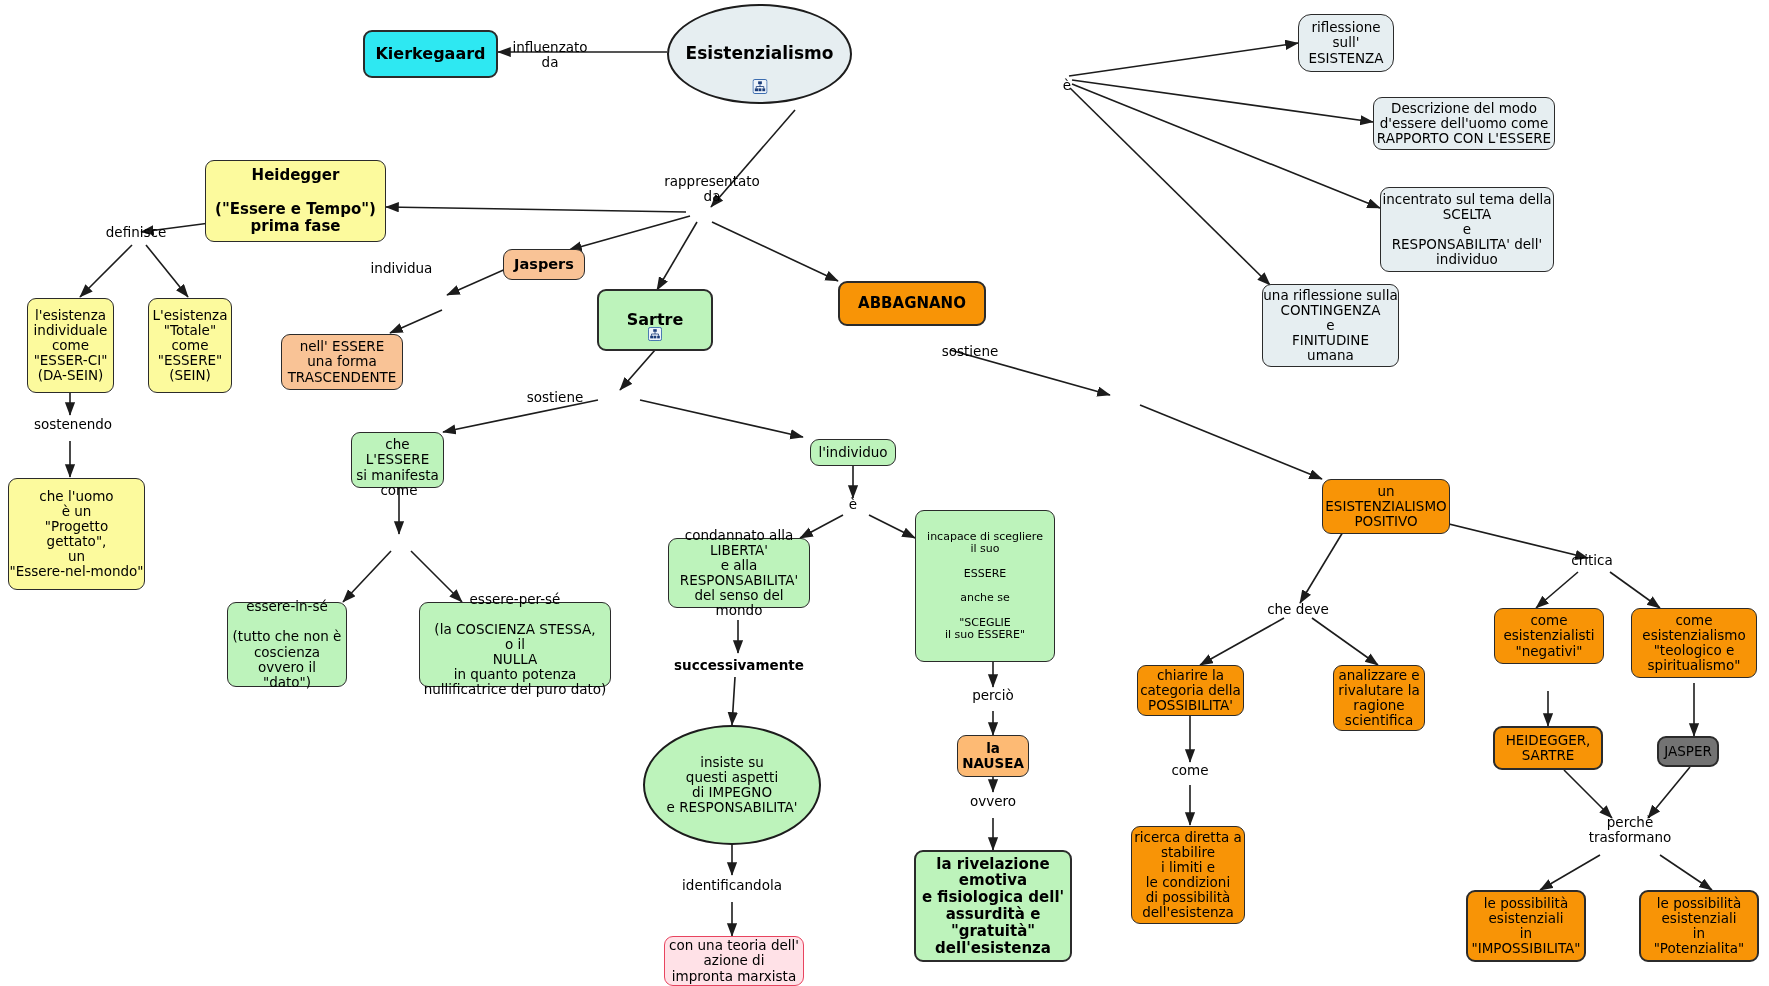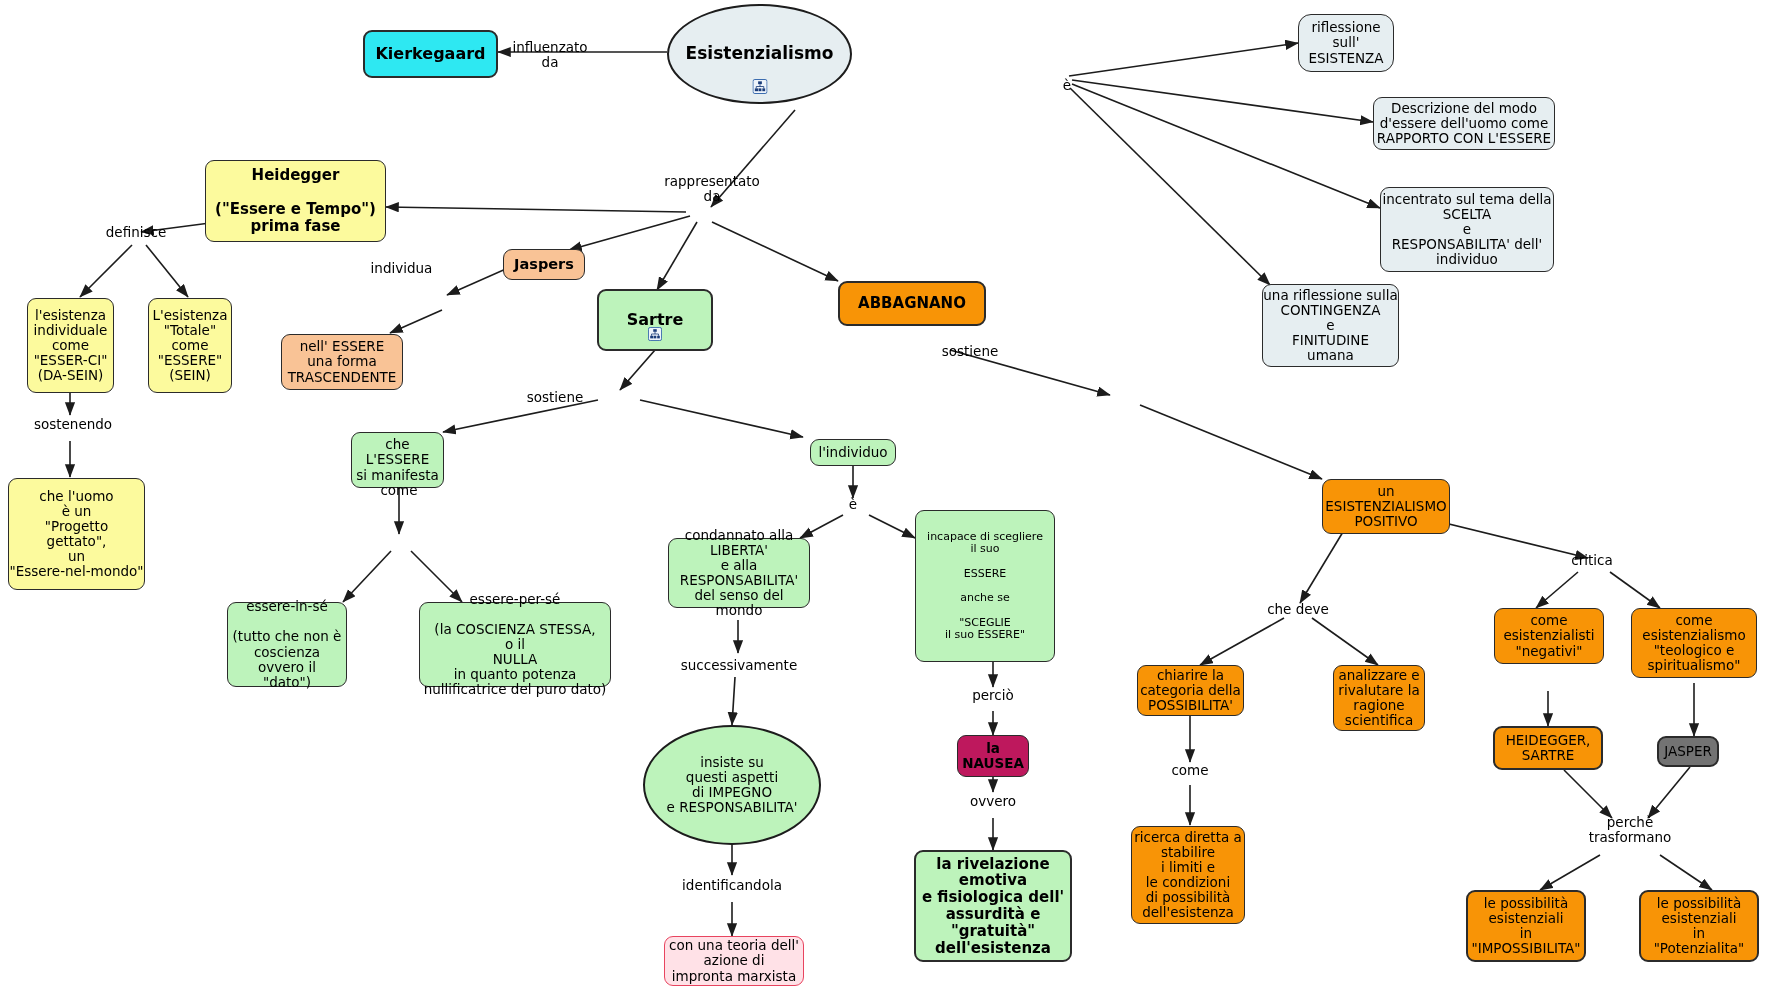--- a/index.html
+++ b/index.html
@@ -325,21 +325,21 @@
 di IMPEGNO
 e RESPONSABILITA'</span>
   </div>
 
   <div class="node box" style="left:664px; top:936px; width:140px; height:50px; background:#ffe1e7; border-color:#e8445f; font-size:13.5px;">
     <span>con una teoria dell'
 azione di
 impronta marxista</span>
   </div>
 
-  <div class="node box" style="left:957px; top:735px; width:72px; height:42px; background:#be185d; font-size:13.5px; font-weight:bold;">
+  <div class="node box" style="left:957px; top:735px; width:72px; height:42px; background:#fdba74; font-size:13.5px; font-weight:bold;">
     <span>la
 NAUSEA</span>
   </div>
 
   <div class="node box thick" style="left:914px; top:850px; width:158px; height:112px; background:#bdf3bb; font-size:15px; font-weight:bold;">
     <span>la rivelazione
 emotiva
 e fisiologica dell'
 assurdità e
 "gratuità"
@@ -415,21 +415,21 @@
   <div class="lbl" style="left:1057px; top:78px; width:20px;">è</div>
   <div class="lbl" style="left:648px; top:174px; width:128px;">rappresentato
 da</div>
   <div class="lbl" style="left:86px; top:225px; width:100px;">definisce</div>
   <div class="lbl" style="left:354px; top:261px; width:95px;">individua</div>
   <div class="lbl" style="left:18px; top:417px; width:110px;">sostenendo</div>
   <div class="lbl" style="left:485px; top:390px; width:140px;">sostiene</div>
   <div class="lbl" style="left:900px; top:344px; width:140px;">sostiene</div>
   <div class="lbl" style="left:354px; top:483px; width:90px;">come</div>
   <div class="lbl" style="left:843px; top:497px; width:20px;">è</div>
-  <div class="lbl" style="left:669px; top:658px; width:140px;">successivamente</div>
+  <div class="lbl" style="left:669px; top:658px; width:140px;font-weight:bold;">successivamente</div>
   <div class="lbl" style="left:667px; top:878px; width:130px;">identificandola</div>
   <div class="lbl" style="left:958px; top:688px; width:70px;">perciò</div>
   <div class="lbl" style="left:958px; top:794px; width:70px;">ovvero</div>
   <div class="lbl" style="left:1253px; top:602px; width:90px;">che deve</div>
   <div class="lbl" style="left:1155px; top:763px; width:70px;">come</div>
   <div class="lbl" style="left:1562px; top:553px; width:60px;">critica</div>
   <div class="lbl" style="left:1570px; top:815px; width:120px;">perchè
 trasformano</div>
 
 </div>

